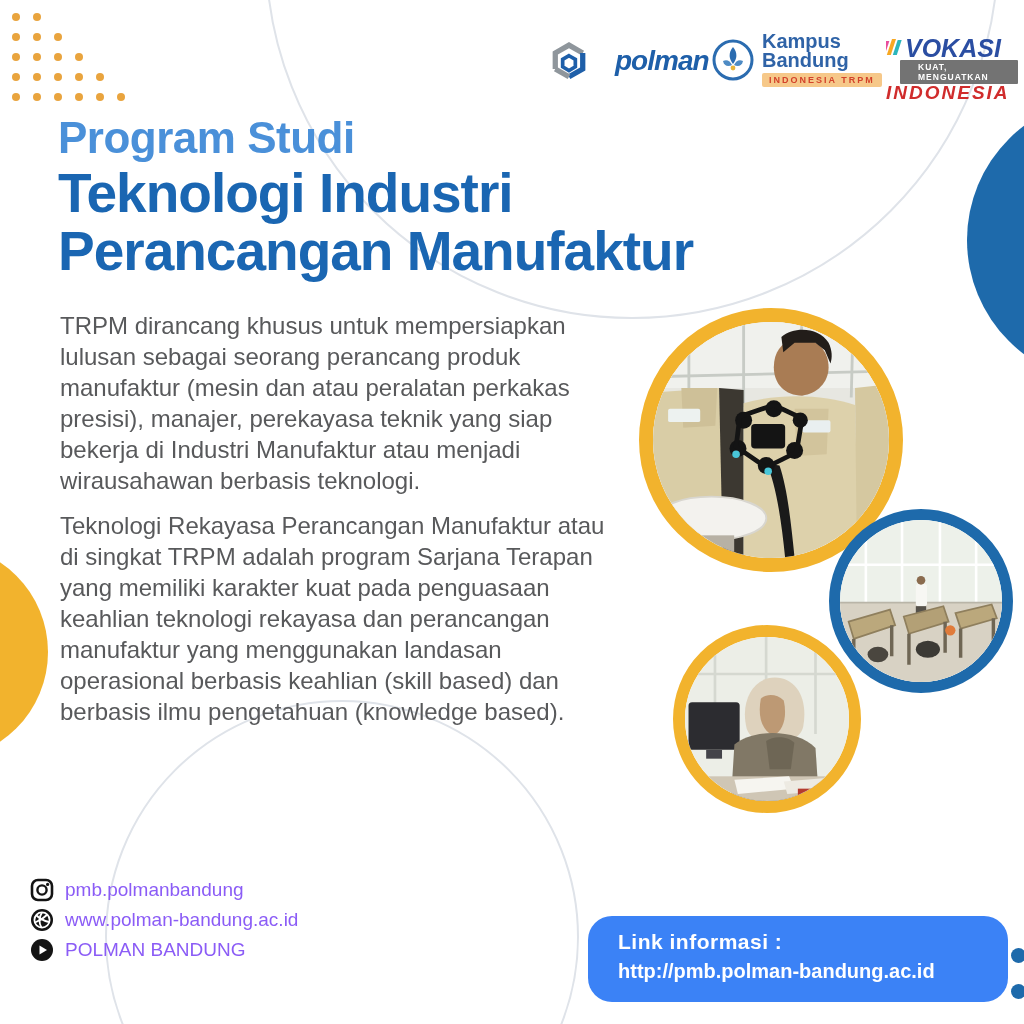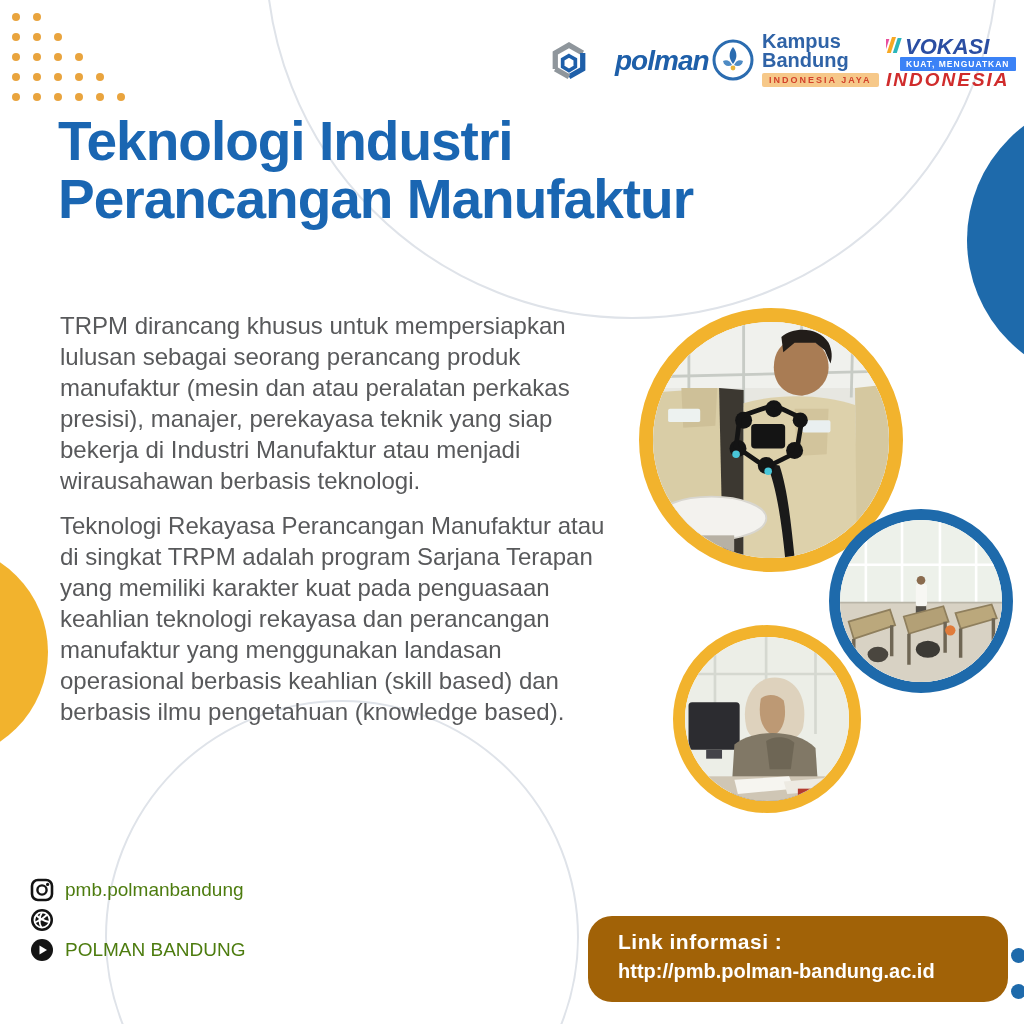--- a/index.html
+++ b/index.html
@@ -22,45 +22,45 @@
   .logos{position:absolute;left:548px;top:30px;width:470px;height:80px;}
   .logo-polman{position:absolute;left:2px;top:12px;display:flex;align-items:center;gap:27px;}
   .logo-polman .wordmark{font-size:28px;font-weight:700;font-style:italic;color:#1E5FA9;letter-spacing:-1px;}
   .logo-km{position:absolute;left:164px;top:2px;display:flex;align-items:center;gap:8px;}
   .logo-km .txt{display:flex;flex-direction:column;align-items:flex-start;}
   .logo-km .l1{font-size:20px;line-height:19px;font-weight:800;color:#2F63A7;letter-spacing:0;}
   .logo-km .banner{margin-top:3px;background:#F6C889;color:#D3422A;font-size:9px;font-weight:700;
         letter-spacing:2px;padding:2px 7px;border-radius:2px;}
   .logo-vokasi{position:absolute;left:338px;top:4px;display:flex;flex-direction:column;align-items:flex-start;}
   .logo-vokasi .row1{display:flex;align-items:center;gap:3px;}
-  .logo-vokasi .l1{font-size:22px;font-weight:900;font-style:italic;color:#2B4EA2;letter-spacing:0;}
-  .logo-vokasi .ribbon{margin-top:-3px;margin-left:14px;background:#3b82f6;color:#ffffff;
-        font-size:8.5px;font-weight:700;padding:2px 6px;letter-spacing:1px;border-radius:1px;}
+  .logo-vokasi .l1{font-size:25px;font-weight:900;font-style:italic;color:#2B4EA2;letter-spacing:0;}
+  .logo-vokasi .ribbon{margin-top:-3px;margin-left:14px;background:#737373;color:#ffffff;
+        font-size:8.5px;font-weight:700;padding:2px 18px;letter-spacing:1px;border-radius:1px;}
   .logo-vokasi .l3{margin-top:-2px;font-size:19px;font-weight:900;font-style:italic;color:#D02C2C;letter-spacing:2px;}
   
   .title-block{position:absolute;left:58px;top:112px;}
   .title-eyebrow{font-size:44px;font-weight:800;color:#4A90D9;letter-spacing:-0.5px;line-height:52px;}
   .title-main{font-size:55px;font-weight:800;color:#1A66B2;letter-spacing:-1px;line-height:58px;}
   
   .body-text{position:absolute;left:60px;top:310px;width:568px;color:#58595B;
         font-size:24px;line-height:31px;}
   .body-text p{margin:0 0 14px 0;}
   
   .photo{position:absolute;border-radius:50%;overflow:hidden;box-sizing:border-box;}
   .photo svg{display:block;width:100%;height:100%;}
   .photo-1{left:639px;top:308px;width:264px;height:264px;border:14px solid #F2B32D;}
   .photo-2{left:829px;top:509px;width:184px;height:184px;border:11px solid #1E6AAB;}
   .photo-3{left:673px;top:625px;width:188px;height:188px;border:12px solid #F2B32D;}
   
   .contacts{position:absolute;left:30px;top:875px;}
   .contact-row{display:flex;align-items:center;gap:11px;height:30px;}
   .contact-row svg{flex:0 0 auto;}
-  .contact-label{font-size:19px;color:#4d7c0f;letter-spacing:0;}
-  
-  .info-box{position:absolute;left:588px;top:916px;width:420px;height:86px;background:#a16207;
+  .contact-label{font-size:19px;color:#8b5cf6;letter-spacing:0;}
+  
+  .info-box{position:absolute;left:588px;top:916px;width:420px;height:86px;background:#3b82f6;
         border-radius:24px;box-sizing:border-box;padding:14px 0 0 30px;color:#ffffff;}
   .info-box .line1{font-size:21px;font-weight:700;letter-spacing:0.5px;}
   .info-box .line2{font-size:20px;font-weight:700;margin-top:6px;letter-spacing:0;}
 </style>
 </head>
 <body>
 
 <div class="canvas">
 
   <div class="ring ring-top"></div>
@@ -106,38 +106,39 @@
       <svg width="42" height="42" viewBox="0 0 42 42">
         <circle cx="21" cy="21" r="19" fill="#ffffff" stroke="#2B6CB0" stroke-width="3"></circle>
         <path d="M21 8 C26 14 25 20 21 25 C17 20 16 14 21 8 Z" fill="#2B6CB0"></path>
         <path d="M11 22 C15 20 18 22 20 26 C16 28 12 27 11 22 Z" fill="#4E8BC4"></path>
         <path d="M31 22 C27 20 24 22 22 26 C26 28 30 27 31 22 Z" fill="#4E8BC4"></path>
         <circle cx="21" cy="29" r="2.4" fill="#E8B43A"></circle>
       </svg>
       <div class="txt">
         <span class="l1">Kampus</span>
         <span class="l1">Bandung</span>
-        <span class="banner">INDONESIA JAYA</span>
+        <span class="banner">INDONESIA TRPM</span>
       </div>
     </div>
     <div class="logo-vokasi">
       <div class="row1">
         <svg width="16" height="20" viewBox="0 0 16 20">
           <rect x="0" y="2" width="4" height="14" fill="#E94E9C" transform="skewX(-18)"></rect>
           <rect x="6" y="0" width="4" height="16" fill="#F7A823" transform="skewX(-18)"></rect>
           <rect x="12" y="1" width="4" height="15" fill="#2BB6BB" transform="skewX(-18)"></rect>
         </svg>
         <span class="l1">VOKASI</span>
       </div>
       <span class="ribbon">KUAT, MENGUATKAN</span>
       <span class="l3">INDONESIA</span>
     </div>
   </div>
 
   <div class="title-block">
+    <div class="title-eyebrow">Program Studi</div>
     <div class="title-main">Teknologi Industri</div>
     <div class="title-main">Perancangan Manufaktur</div>
   </div>
 
   <div class="body-text">
     <p>TRPM dirancang khusus untuk mempersiapkan lulusan sebagai seorang perancang produk manufaktur (mesin dan atau peralatan perkakas presisi), manajer, perekayasa teknik yang siap bekerja di Industri Manufaktur atau menjadi wirausahawan berbasis teknologi.</p>
     <p>Teknologi Rekayasa Perancangan Manufaktur atau di singkat TRPM adalah program Sarjana Terapan yang memiliki karakter kuat pada penguasaan keahlian teknologi rekayasa dan perancangan manufaktur yang menggunakan landasan operasional berbasis keahlian (skill based) dan berbasis ilmu pengetahuan (knowledge based).</p>
   </div>
 
   <div class="photo photo-1">
@@ -245,20 +246,21 @@
     <div class="contact-row">
       <svg width="24" height="24" viewBox="0 0 24 24">
         <circle cx="12" cy="12" r="11" fill="#141414"></circle>
         <g stroke="#ffffff" stroke-width="1.8" fill="none">
           <circle cx="12" cy="12" r="7.6"></circle>
           <path d="M6 7 C10 11 14 13 19 14"></path>
           <path d="M12 4.4 C9 9 9 15 11.5 19.6"></path>
           <path d="M5 14.5 C9 13 15 9 17.5 6.5"></path>
         </g>
       </svg>
+      <span class="contact-label">www.polman-bandung.ac.id</span>
     </div>
     <div class="contact-row">
       <svg width="24" height="24" viewBox="0 0 24 24">
         <circle cx="12" cy="12" r="11" fill="#141414"></circle>
         <polygon points="9.5,7.5 17,12 9.5,16.5" fill="#ffffff"></polygon>
       </svg>
       <span class="contact-label">POLMAN BANDUNG</span>
     </div>
   </div>
 

